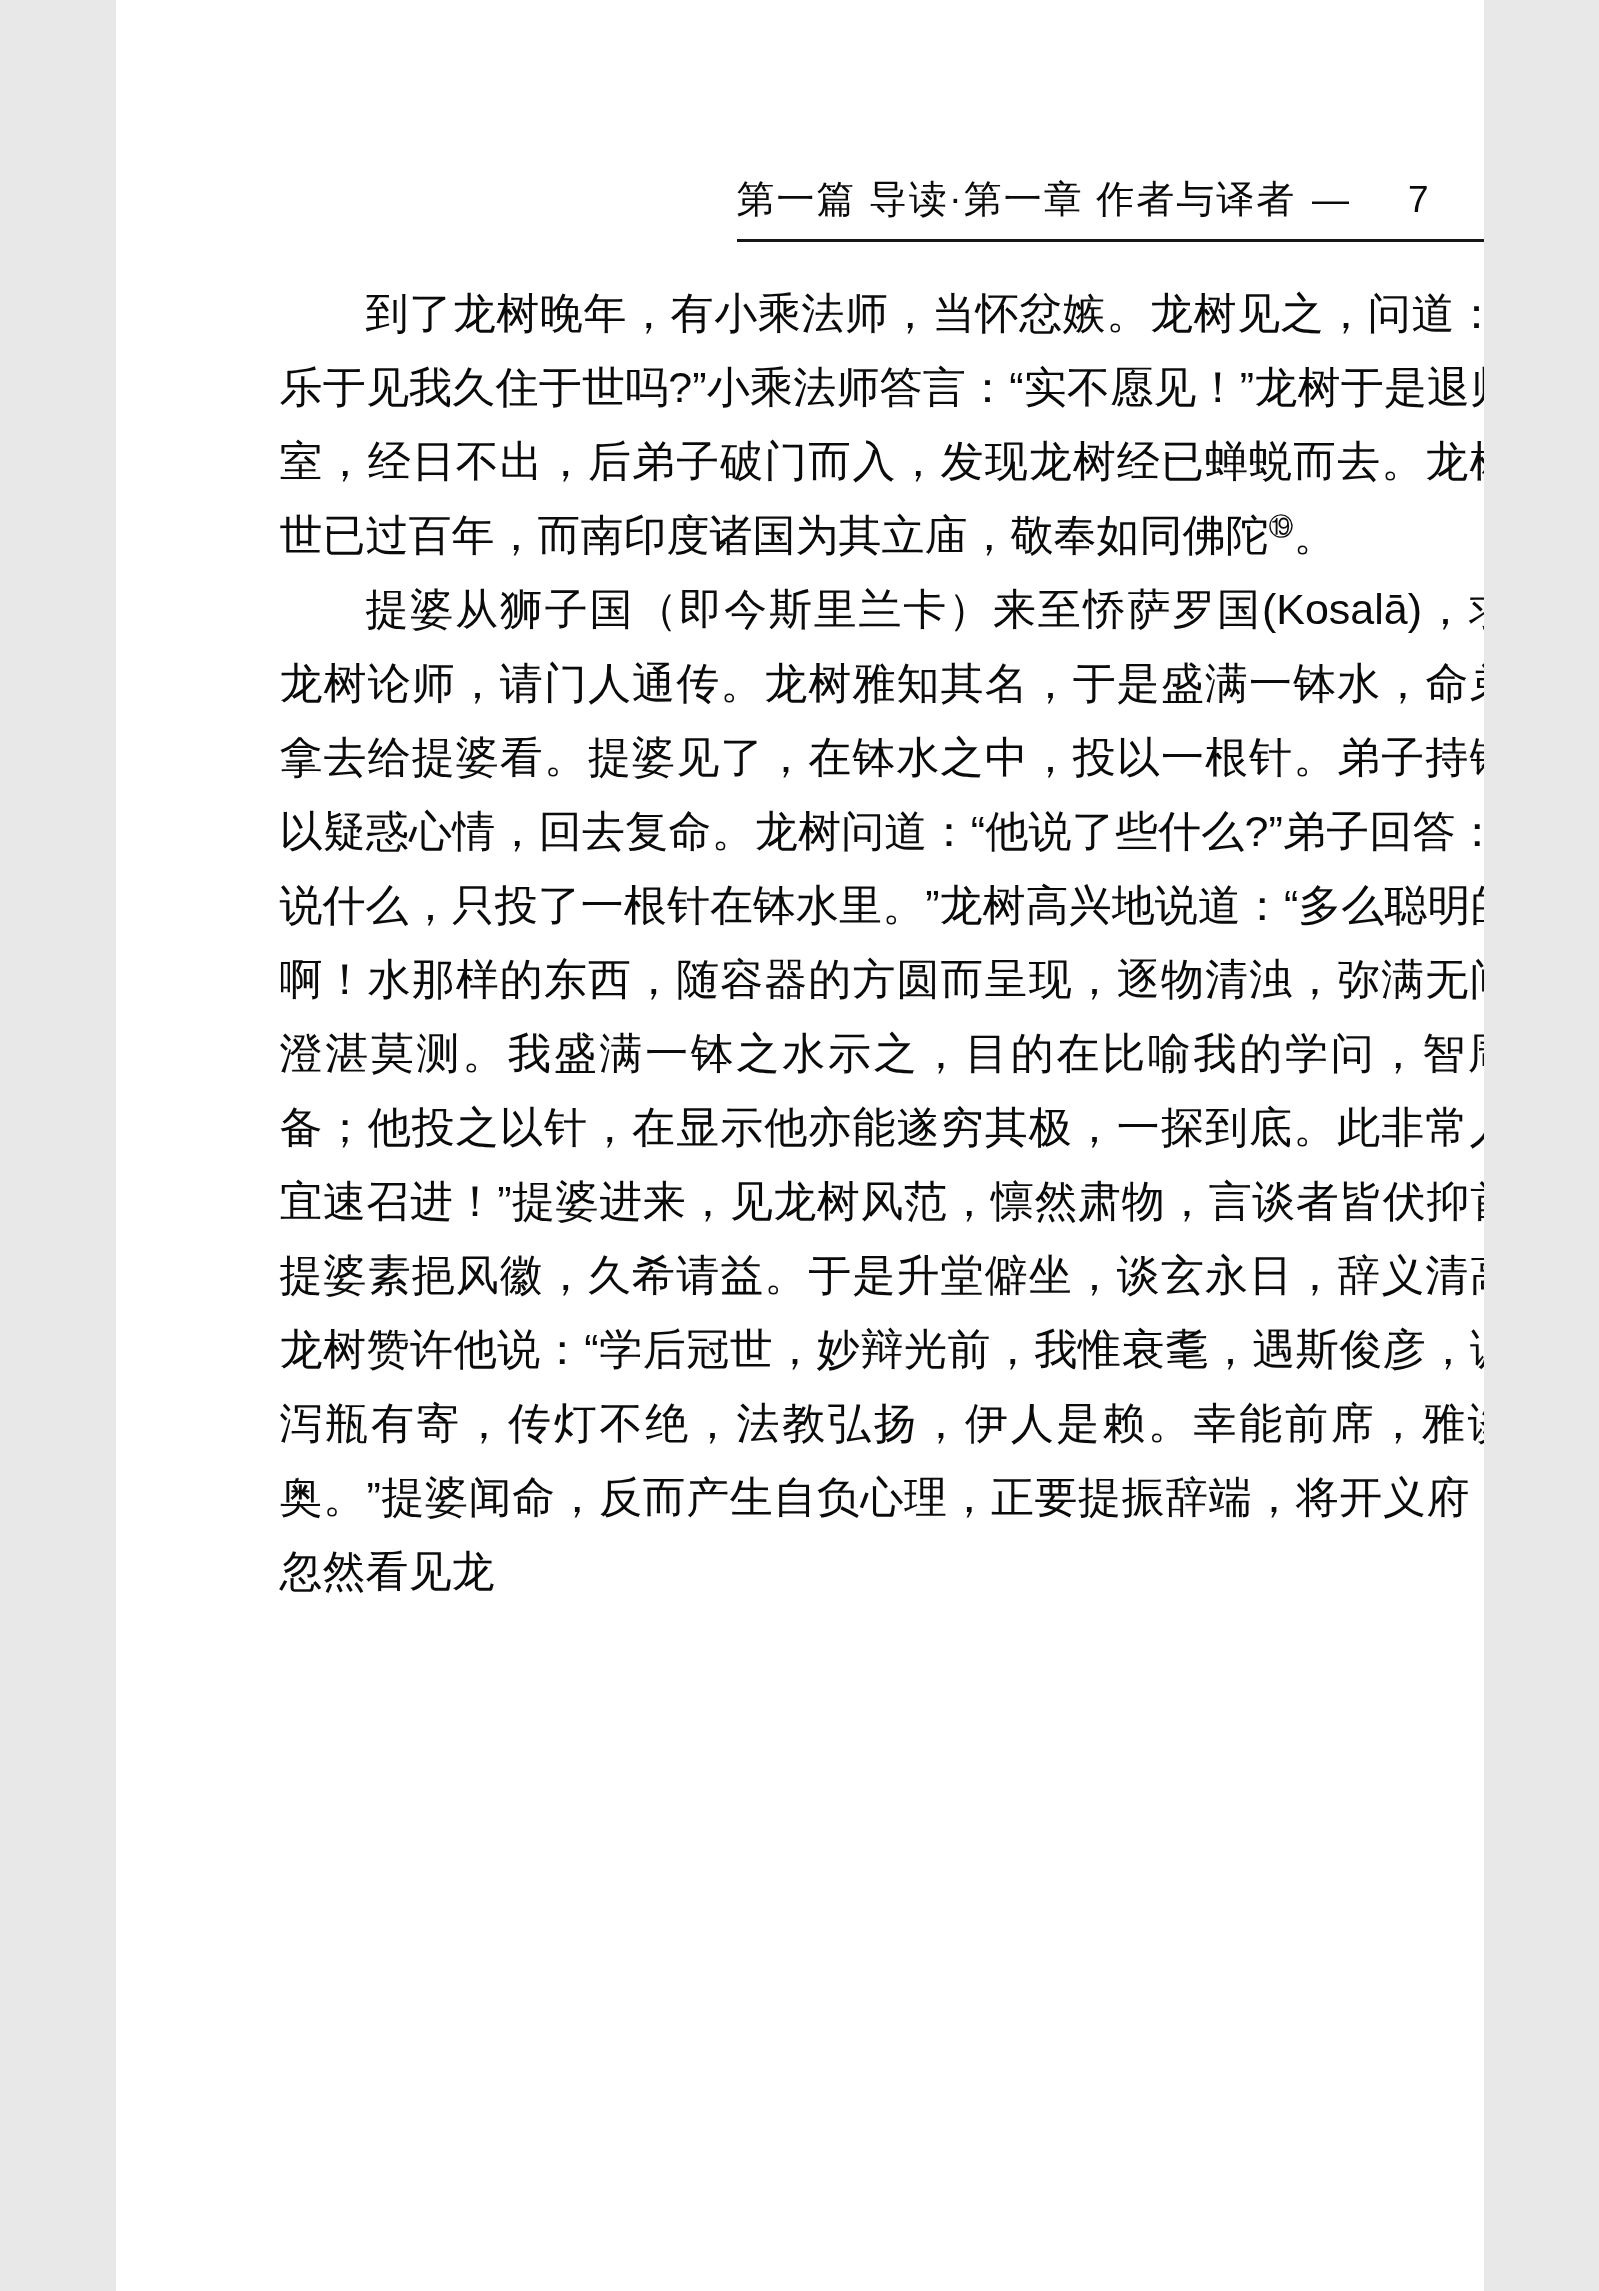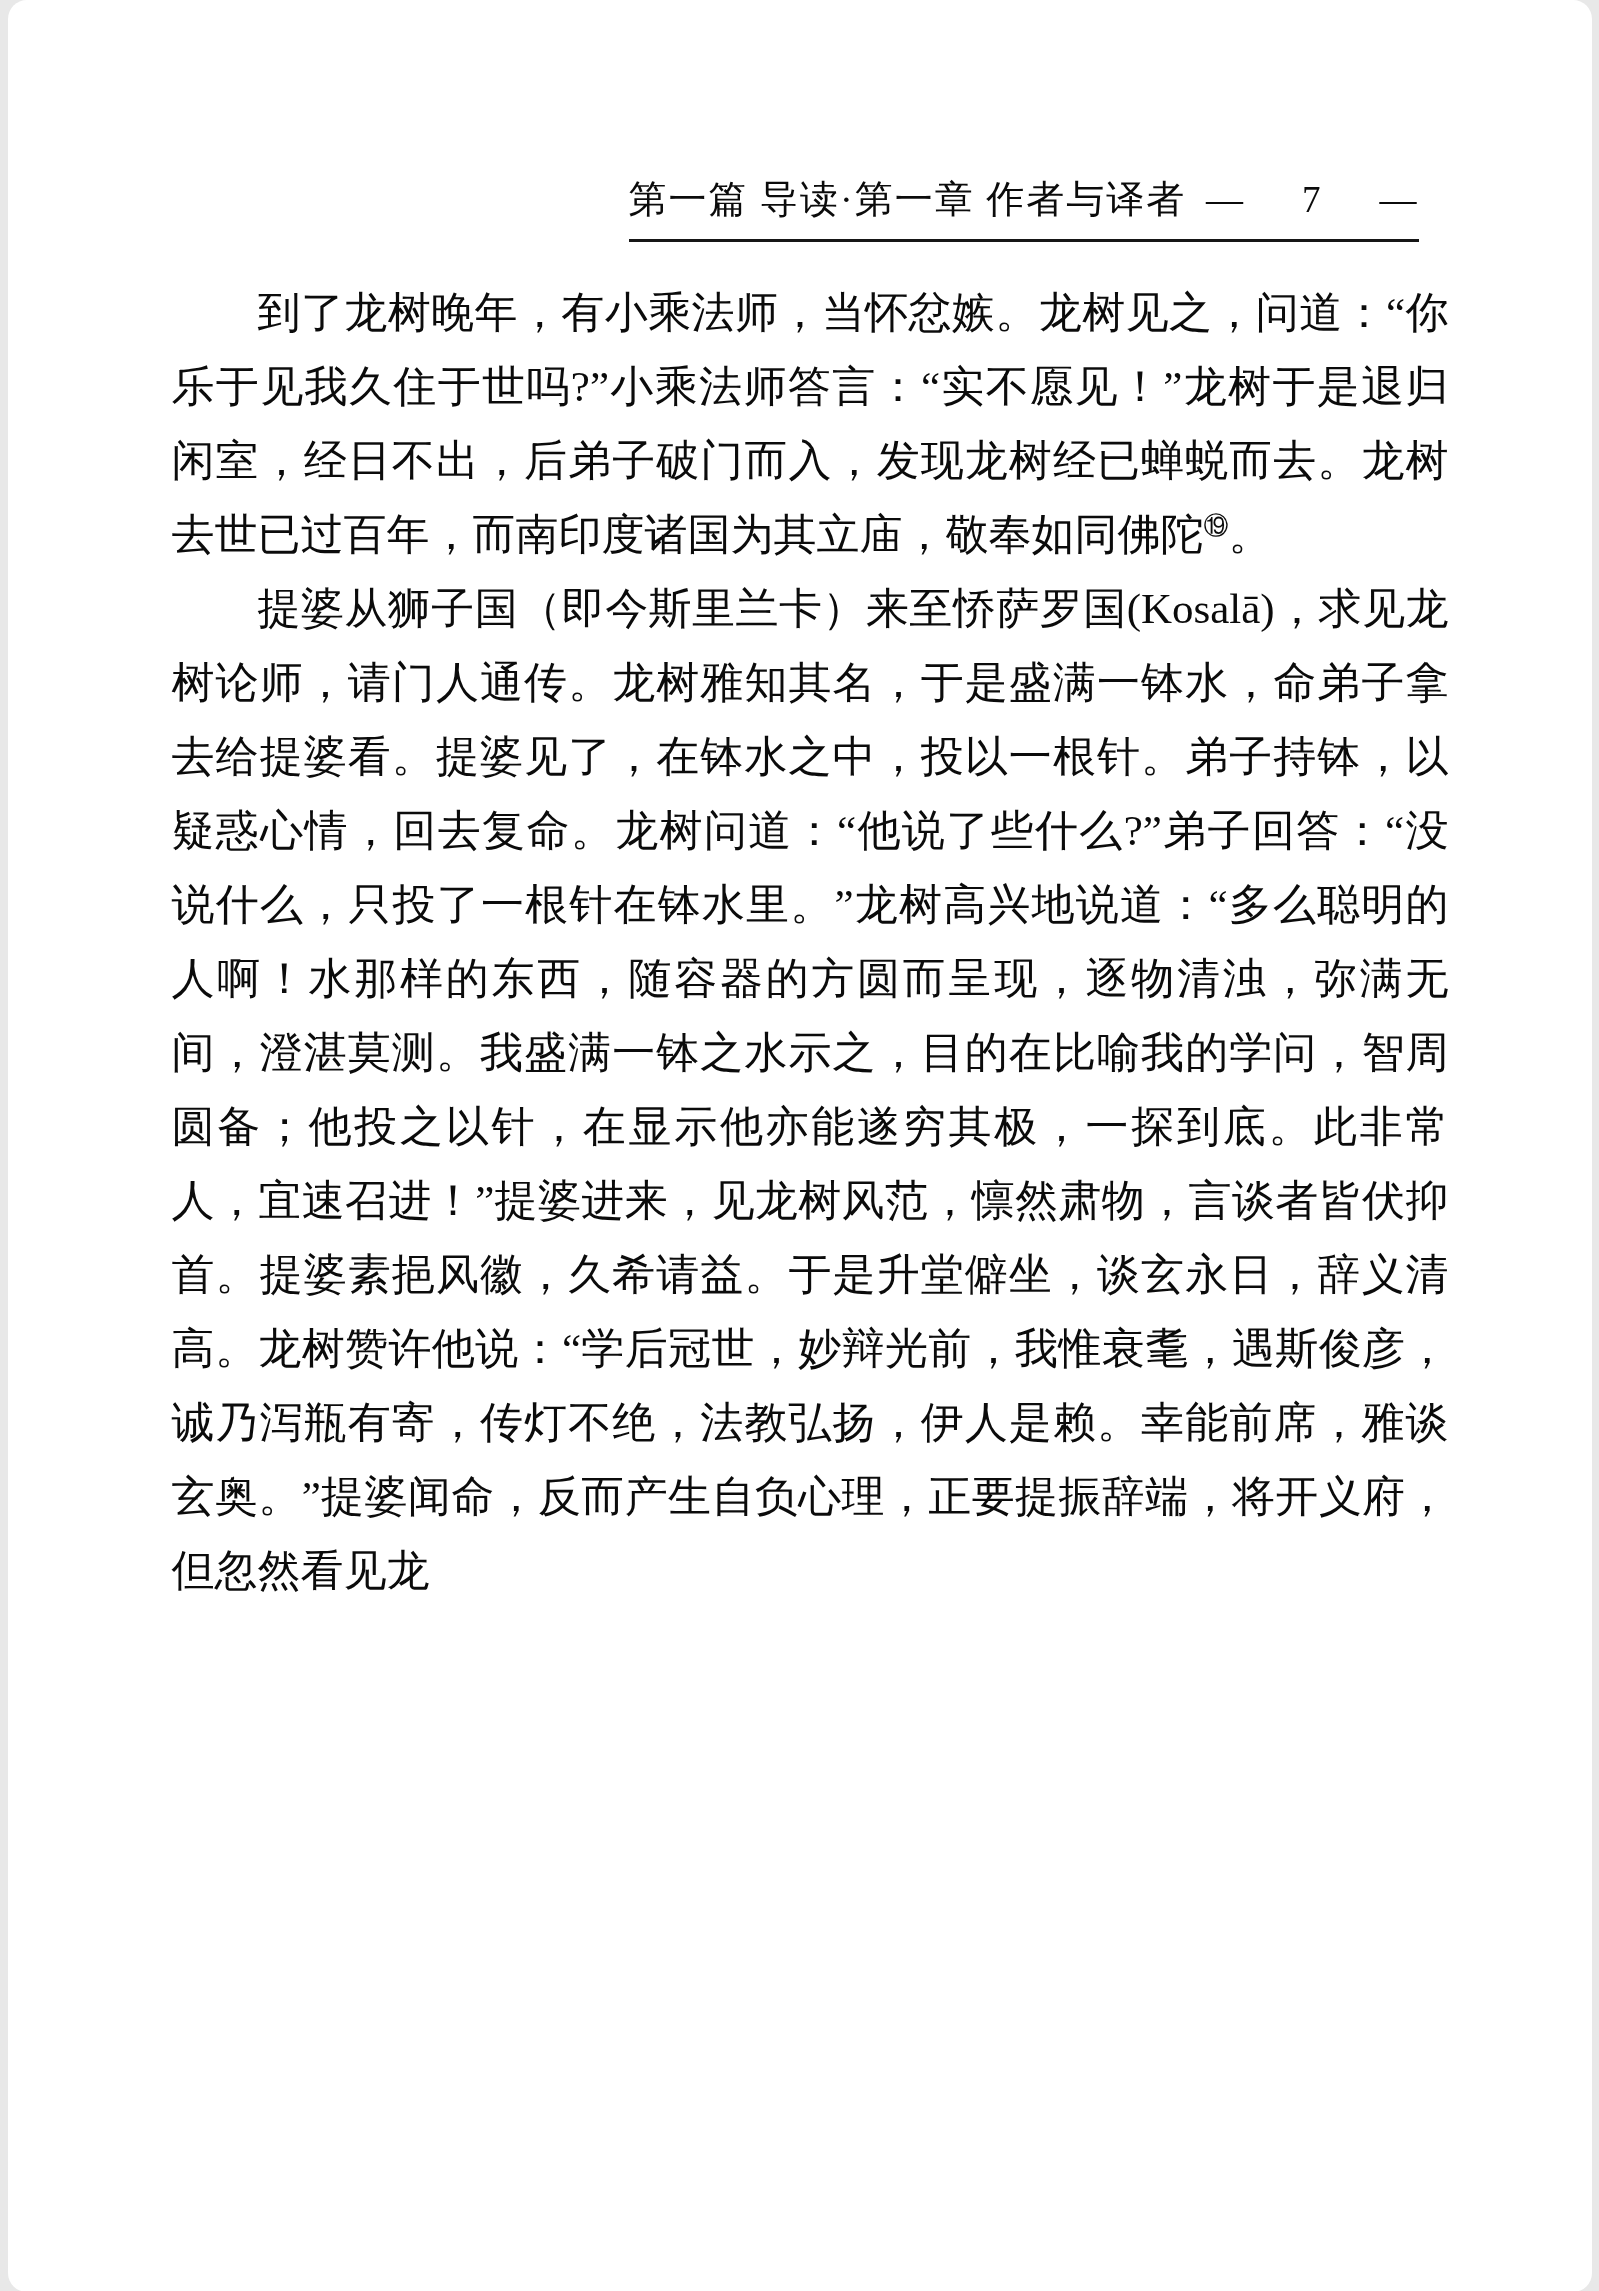--- a/index.html
+++ b/index.html
@@ -1,25 +1,24 @@
 <!DOCTYPE html>
 <html lang="zh"><head>
 <meta charset="utf-8">
 <style>
   html, body { margin: 0; padding: 0; background: #e8e8e8; }
   .page {
     position: relative;
-    width: 1584px;
+    width: 1368px;
     height: 2292px;
     margin: 0 auto;
     background: #ffffff;
     color: #0b0b0b;
-    font-family: Liberation Serif, serif;
+    font-family: Liberation Sans, sans-serif;
     overflow: hidden;
-    border-radius: 19px;
   }
   .running-header {
     position: absolute;
     top: 174px;
     left: 621px;
     width: 790px;
     padding-bottom: 13.7px;
     border-bottom: 3.9px solid #161616;
     display: flex;
     justify-content: space-between;

